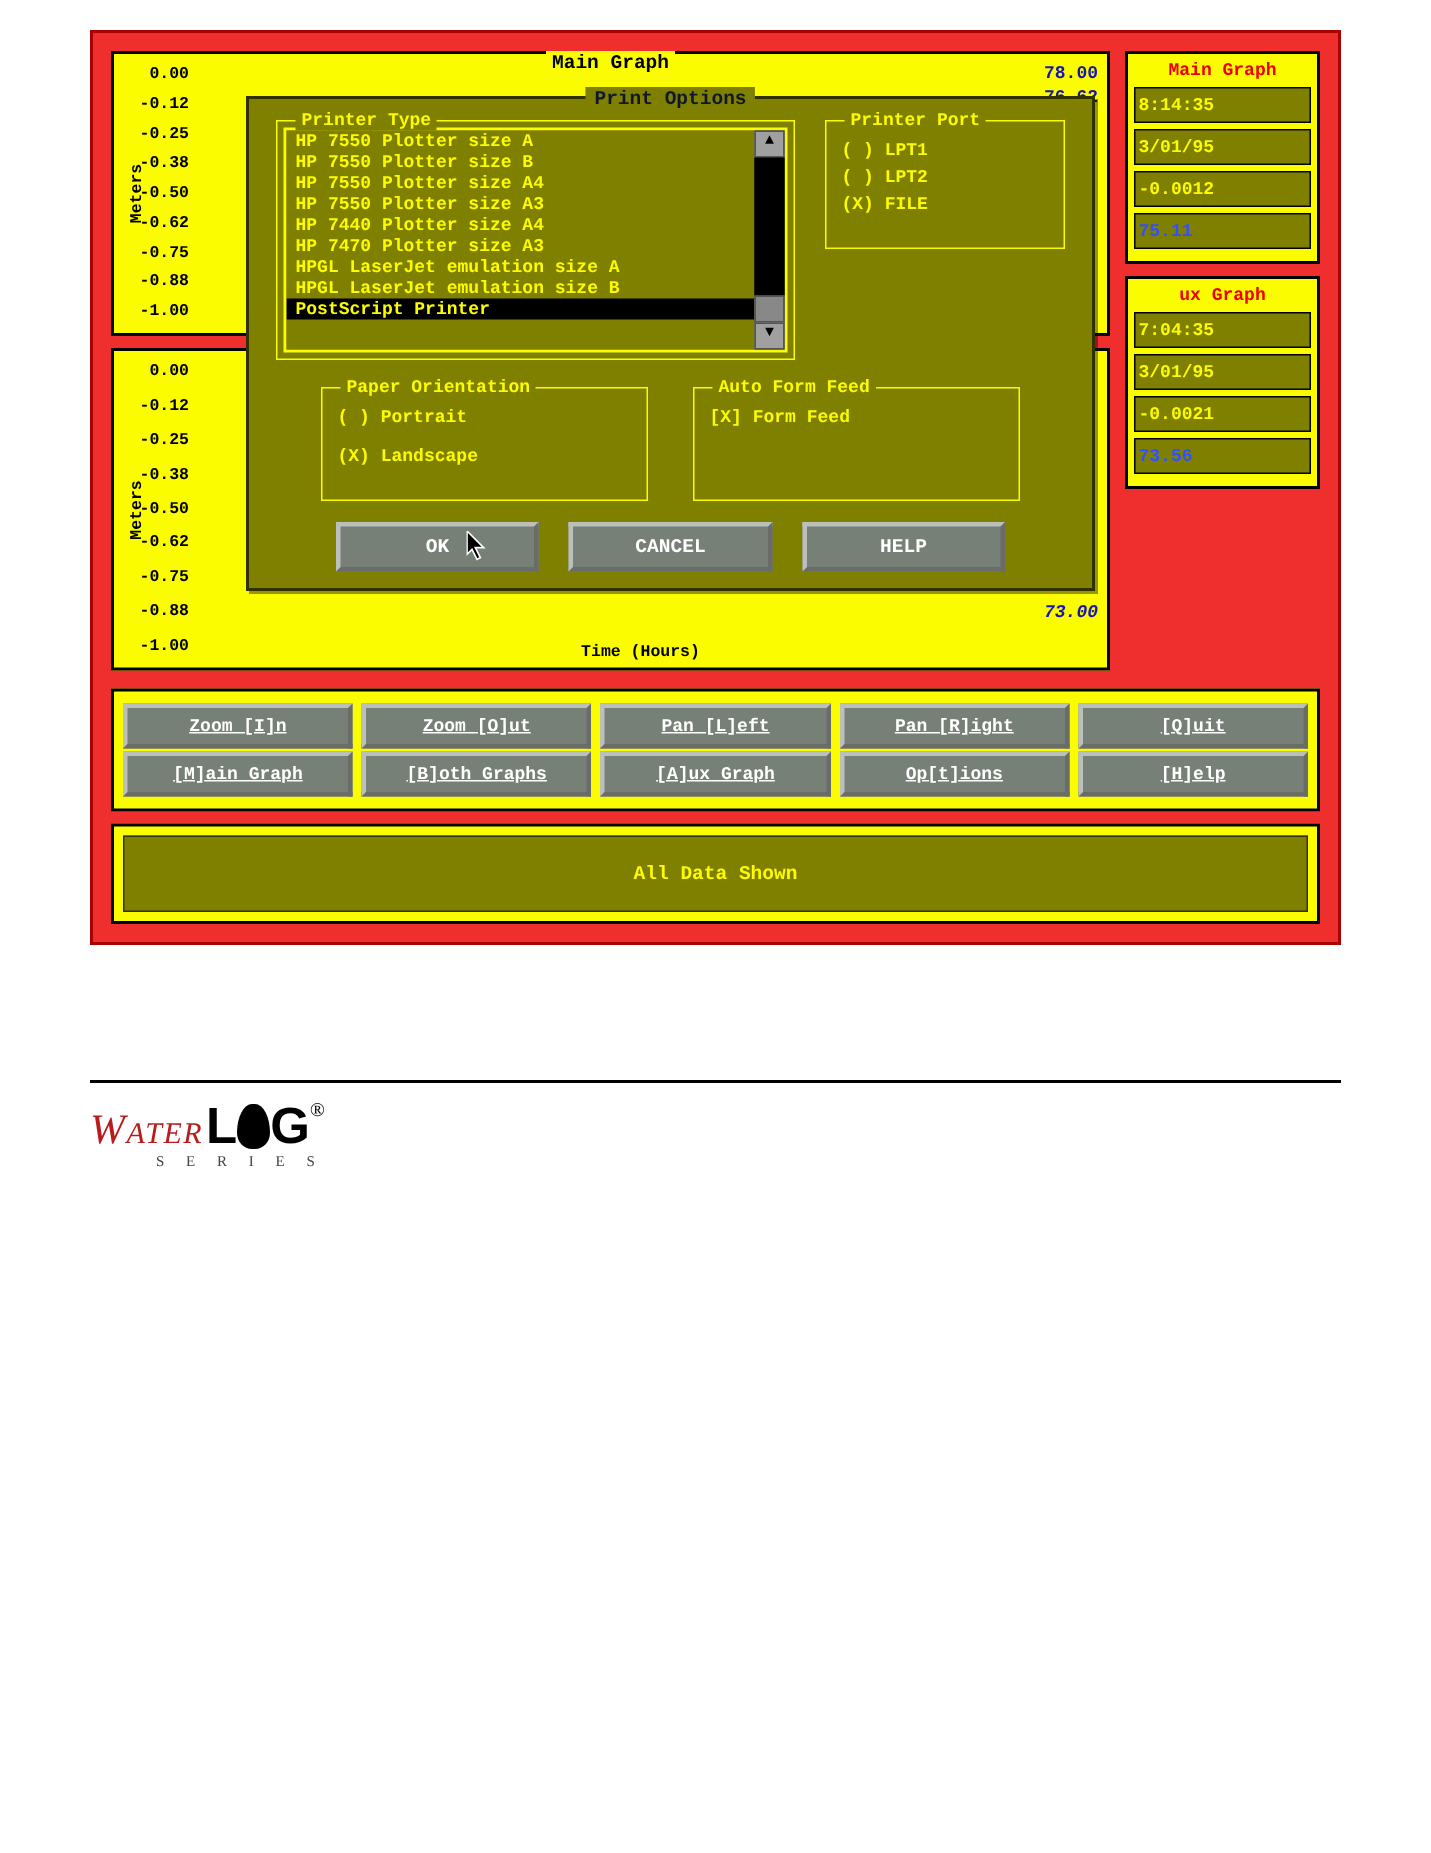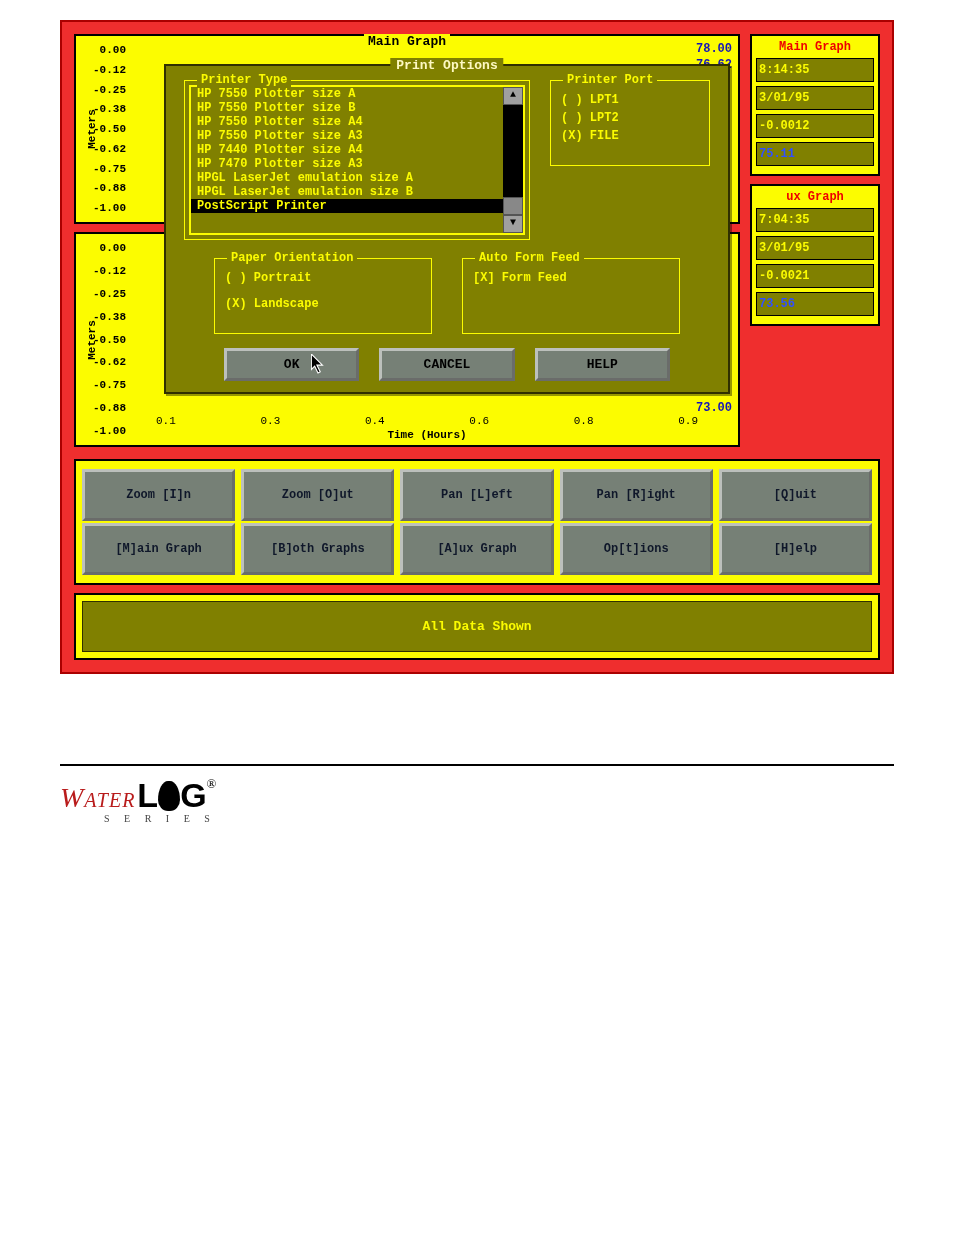--- a/index.html
+++ b/index.html
@@ -18,21 +18,21 @@
   .x-ticks { display:flex; justify-content:space-between; padding:0 30px; font-size:11px; }
 
   .side-col { width:130px; display:flex; flex-direction:column; gap:8px; }
   .side-box { background:#fcfc00; border:2px solid #000; padding:4px; }
   .side-label { color:#e00; font-size:12px; font-weight:bold; text-align:center; }
   .data-cell { background:#808000; border:1px solid #000; color:#fcfc00; font-size:12px; font-weight:bold; padding:4px 2px; margin:4px 0; }
   .data-cell.blue { color:#3050ff; }
 
   
   .dialog { position:absolute; left:90px; top:30px; right:10px; height:330px; background:#808000; border:2px solid #303000; box-shadow:2px 2px 0 rgba(0,0,0,.4); padding:14px 18px 10px; }
-  .dlg-title { position:absolute; top:-8px; left:50%; transform:translateX(-50%); background:#808000; color:#fef9c3; font-size:13px; font-weight:bold; padding:0 6px; }
+  .dlg-title { position:absolute; top:-8px; left:50%; transform:translateX(-50%); background:#808000; color:#0f172a; font-size:13px; font-weight:bold; padding:0 6px; }
 
   .field { border:1px solid #fcfc00; position:relative; padding:10px 10px 20px; }
   .field-label { position:absolute; top:-8px; left:12px; background:#808000; color:#fcfc00; font-size:12px; font-weight:bold; padding:0 4px; }
 
   .row1 { display:flex; gap:20px; align-items:flex-start; }
   .printer-type { flex:1; padding:4px; }
   .listbox { display:flex; border:2px solid #fcfc00; height:150px; }
   .list-items { flex:1; background:#808000; overflow:hidden; }
   .li { color:#fcfc00; font-size:12px; font-weight:bold; padding:0 6px; line-height:14px; white-space:nowrap; }
   .li.sel { background:#000; color:#fcfc00; }
@@ -41,28 +41,28 @@
   .strack { flex:1; background:#000; }
 
   .port { width:160px; }
   .opt { color:#fcfc00; font-size:12px; font-weight:bold; padding:2px 0; cursor:pointer; }
 
   .row2 { display:flex; gap:30px; margin-top:18px; padding:0 30px; }
   .orient { flex:1; }
   .formfeed { flex:1; }
 
   .btn-row { display:flex; gap:20px; margin-top:14px; padding:0 40px; }
-  .tui-btn { flex:1; background:#768076; border:3px outset #bcc0bc; color:#000000; font-size:13px; font-weight:bold; text-align:center; padding:6px 10px; cursor:pointer; }
+  .tui-btn { flex:1; background:#768076; border:3px outset #bcc0bc; color:#ffffff; font-size:13px; font-weight:bold; text-align:center; padding:6px 10px; cursor:pointer; }
 
   .cursor { position:absolute; width:14px; height:20px; left:145px; bottom:18px; pointer-events:none; }
 
   
   .toolbars { margin-top:12px; background:#fcfc00; border:2px solid #000; padding:6px; }
   .tb-row { display:flex; gap:6px; margin:2px 0; }
-  .tb-row .tb { flex:1; background:#768076; border:3px outset #bcc0bc; color:#0f172a; font-size:12px; font-weight:bold; text-align:center; padding:16px 0; cursor:pointer; }
+  .tb-row .tb { flex:1; background:#768076; border:3px outset #bcc0bc; color:#ffffff; font-size:12px; font-weight:bold; text-align:center; padding:5px 0; cursor:pointer;text-decoration:underline; }
   .status { margin-top:8px; background:#fcfc00; border:2px solid #000; padding:6px; }
   .status-inner { background:#808000; color:#fcfc00; text-align:center; font-size:13px; font-weight:bold; padding:17px; border:1px solid #303000; }
 
   
   hr.rule { margin:90px 60px 10px; border:none; border-top:2px solid #000; }
   .footer { padding:0 60px 30px; display:flex; align-items:center; gap:6px; font-family:"Times New Roman",serif; }
   .wl-water { font-variant:small-caps; font-style:italic; font-size:28px; color:#b91c1c; letter-spacing:1px; }
   .wl-l { font-size:34px; font-weight:900; font-family:Arial,sans-serif; margin-left:2px; }
   .wl-g { font-size:34px; font-weight:900; font-family:Arial,sans-serif; }
   .drop { display:inline-block; width:22px; height:30px; background:#000; border-radius:50% 50% 50% 50% / 70% 70% 40% 40%; transform:rotate(0deg); position:relative; top:4px; }
@@ -104,30 +104,22 @@
         <span>0.00</span>
               <span>-0.12</span>
               <span>-0.25</span>
               <span>-0.38</span>
               <span>-0.50</span>
               <span>-0.62</span>
               <span>-0.75</span>
               <span>-0.88</span>
               <span>-1.00</span>
       </div>
-      <span class="right-val" style="bottom:30px;">73.00</span>
+      <span class="right-val" style="bottom:30px;font-style:italic;">73.00</span>
       <div style="position:absolute;left:50px;right:10px;bottom:4px;">
-        <div class="x-ticks">
-          <span>0.1</span>
-                <span>0.3</span>
-                <span>0.4</span>
-                <span>0.6</span>
-                <span>0.8</span>
-                <span>0.9</span>
-        </div>
         <div class="x-area">Time (Hours)</div>
       </div>
     </div>
 
     <div class="dialog">
       <div class="dlg-title">Print Options</div>
 
       <div class="row1">
         <div class="field printer-type">
           <div class="field-label">Printer Type</div>

